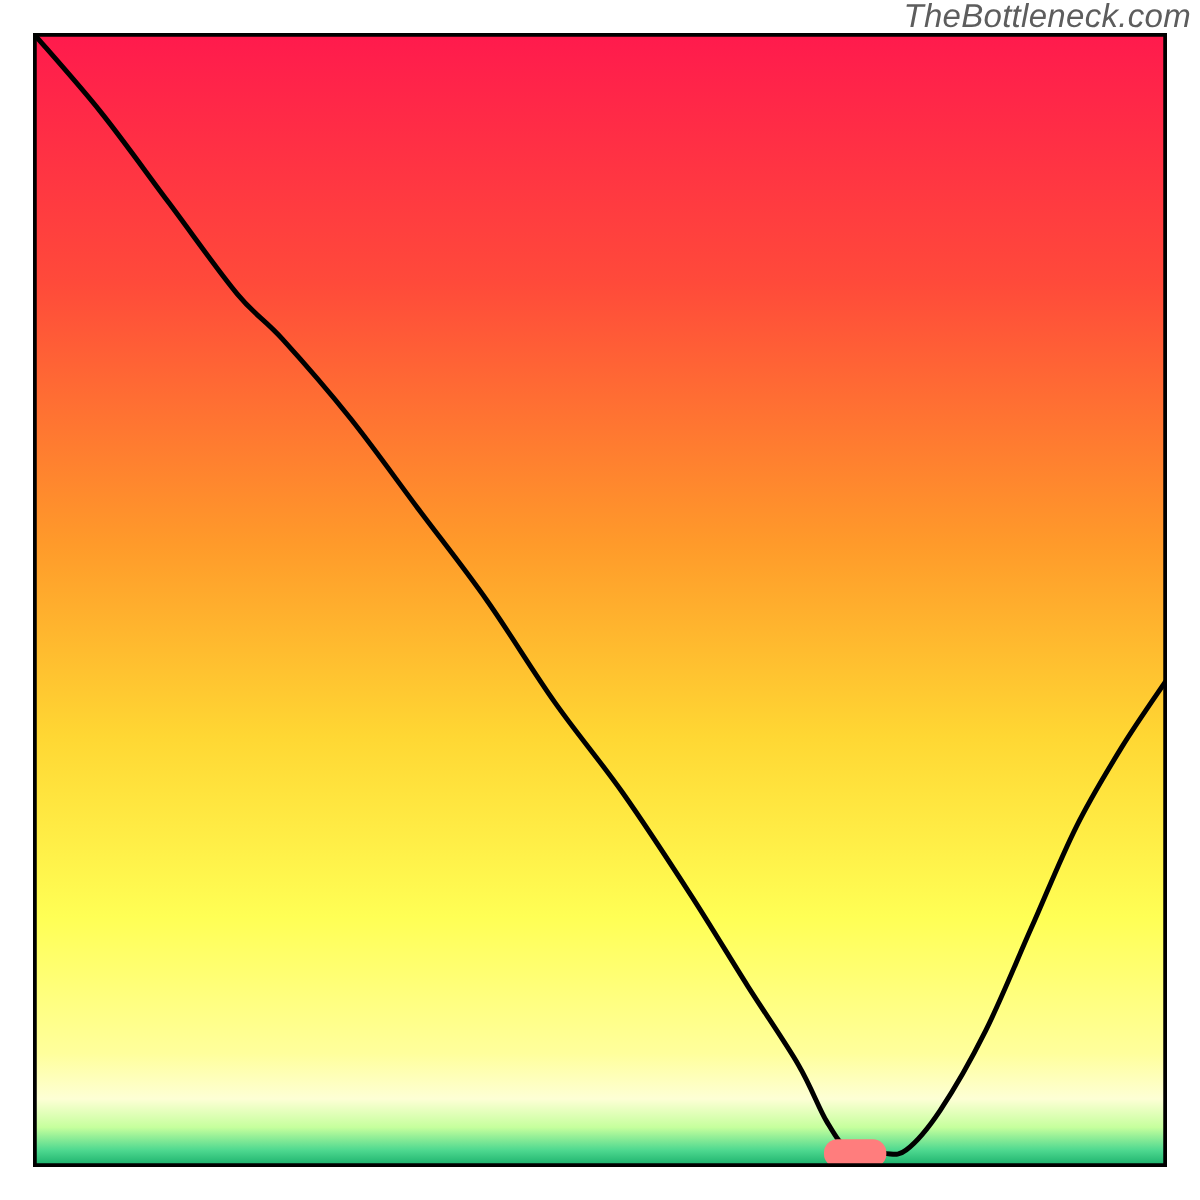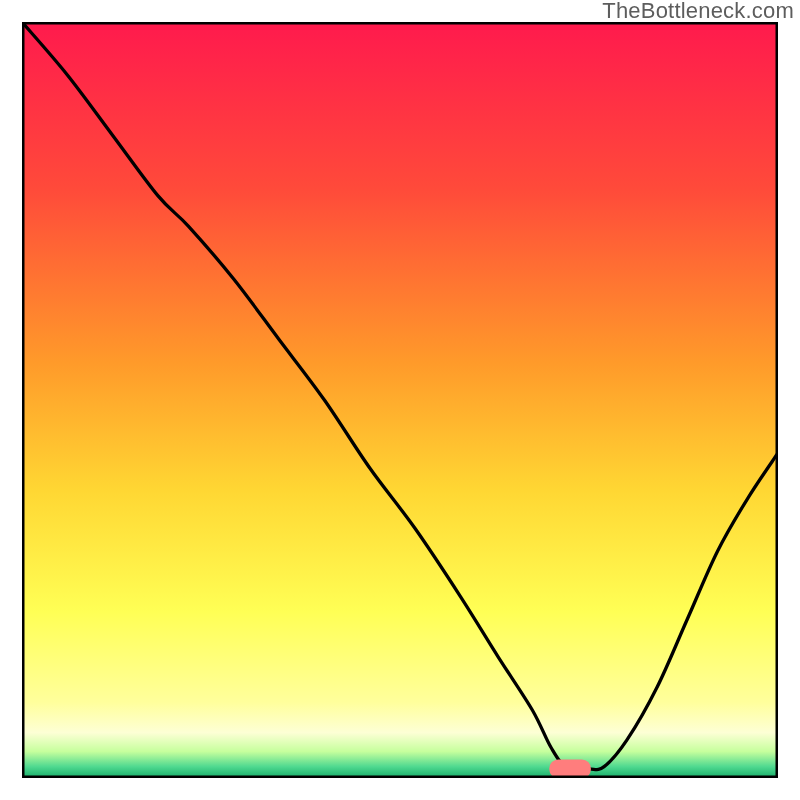--- a/index.html
+++ b/index.html
@@ -10,20 +10,21 @@
     background: #ffffff;
     font-family: Arial, Helvetica, sans-serif;
   }
   .frame {
     position: absolute;
     left: 0;
     top: 0;
     width: 800px;
     height: 800px;
     box-sizing: border-box;
+    font-style: italic;
   }
   .chart {
     position: absolute;
     left: 22px;
     top: 22px;
     width: 756px;
     height: 756px;
   }
   .watermark {
     position: absolute;

